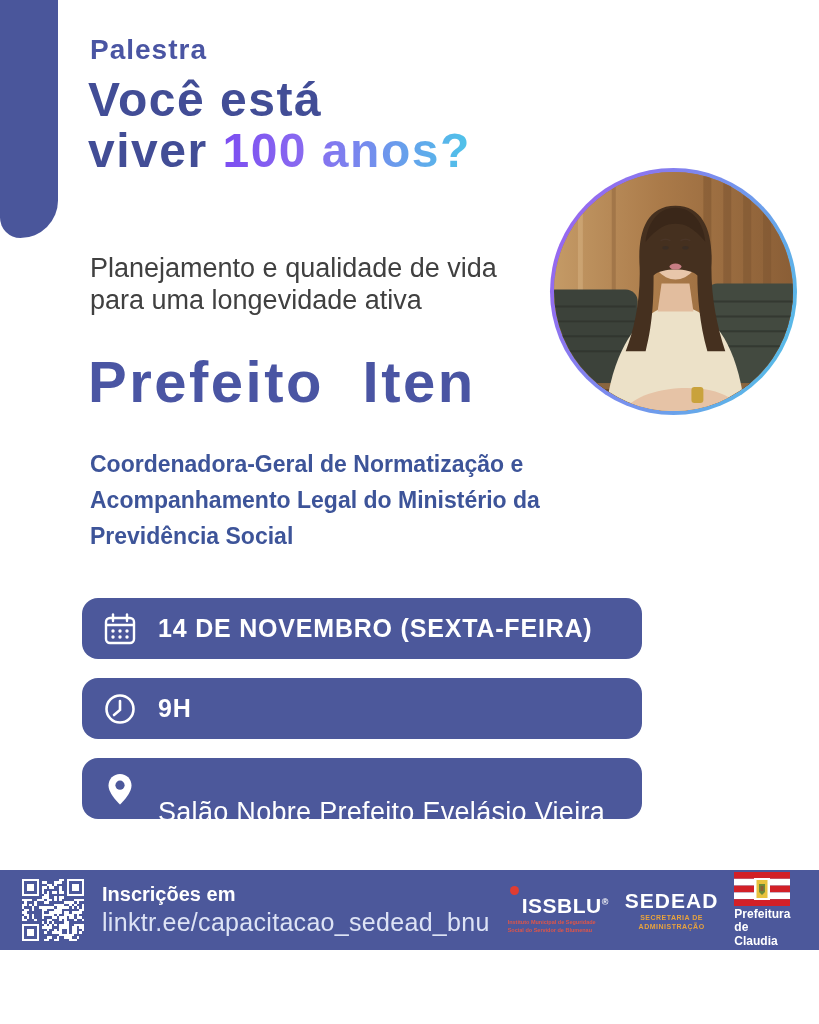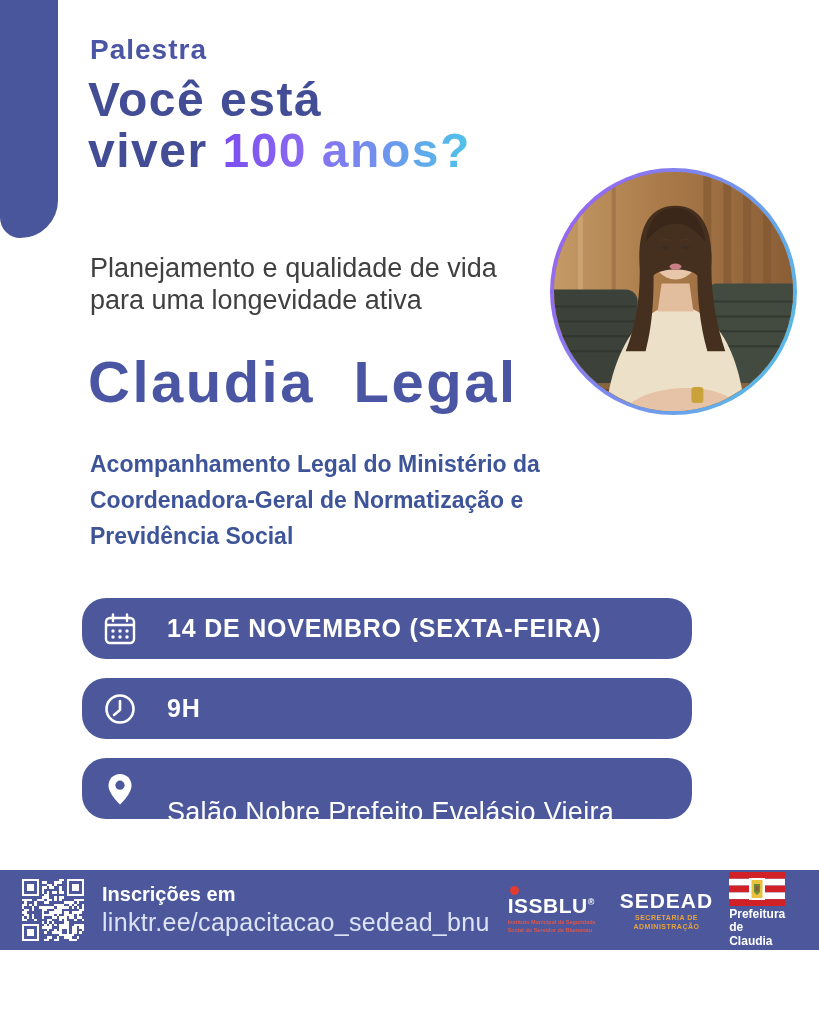--- a/index.html
+++ b/index.html
@@ -62,23 +62,23 @@
 
   
   .speaker-role {
     position:absolute; left:90px; top:446px;
     font-size:23px; font-weight:700; color:#3d5499; line-height:36px;
   }
 
   
   .pills { position:absolute; left:82px; top:598px; width:560px; }
   .pill {
-    display:flex; align-items:center; gap:29px;
-    width:610px; height:61px; margin-bottom:19px;
-    background:#4c589b; border-radius:24px; padding:0 20px;
+    display:flex; align-items:center; gap:20px;
+    width:560px; height:61px; margin-bottom:19px;
+    background:#4c589b; border-radius:16px; padding:0 20px;
     color:#ffffff;
   }
   .pill-label { font-size:25px; font-weight:600; letter-spacing:0.8px; white-space:nowrap; }
   .pill-label.place { font-size:27px; font-weight:500; letter-spacing:0.3px;margin-top:47px; }
   .pill-icon { width:36px; height:36px; flex:0 0 36px; display:flex; align-items:center; justify-content:center; }
   .pill-icon svg { width:34px; height:34px; }
 
   
   .footer {
     position:absolute; left:0; top:870px; width:819px; height:80px;
@@ -91,21 +91,21 @@
   .footer-cta { font-size:20px; font-weight:700; color:#ffffff; }
   .footer-link { font-size:25px; font-weight:400; color:#dde3f5; letter-spacing:0.3px; }
 
   .footer-logos { margin-left:auto; display:flex; align-items:center; gap:16px; }
 
   .logo-issblu { position:relative; text-align:left; padding-top:8px; }
   .issblu-dot {
     position:absolute; left:2px; top:0px; width:9px; height:9px;
     border-radius:50%; background:#e03c31;
   }
-  .issblu-name { font-size:21px; font-weight:800; letter-spacing:0.5px; color:#ffffff; }
+  .issblu-name { font-size:21px; font-weight:800; letter-spacing:0.5px; color:#ffffff;margin-left:14px; }
   .issblu-reg { font-size:9px; vertical-align:super; color:#ffffff; }
   .issblu-tagline {
     width:96px; font-size:5.5px; font-weight:700; color:#e05548; line-height:1.3; margin-top:1px;
   }
 
   .logo-sedead { text-align:center; }
   .sedead-name { font-size:21px; font-weight:800; letter-spacing:1px; color:#ffffff; }
   .sedead-tagline { font-size:7px; font-weight:700; color:#e8a33d; line-height:1.3; letter-spacing:0.5px; }
 
   .logo-pref { display:flex; flex-direction:column; align-items:flex-start; gap:2px; }
@@ -178,25 +178,25 @@
 
         <ellipse cx="112" cy="76" rx="3.2" ry="1.8" fill="#3a2d24"></ellipse>
         <ellipse cx="132" cy="76" rx="3.2" ry="1.8" fill="#3a2d24"></ellipse>
         <path d="M 107 69 Q 112 66 117 69" stroke="#4a3527" stroke-width="1.6" fill="none"></path>
         <path d="M 127 69 Q 132 66 137 69" stroke="#4a3527" stroke-width="1.6" fill="none"></path>
         <ellipse cx="122" cy="95" rx="6" ry="3" fill="#c77e84"></ellipse>
       </svg>
     </div>
   </div>
 
-  <div class="speaker-name">Claudia Legal</div>
+  <div class="speaker-name">Prefeito Iten</div>
 
   <div class="speaker-role">
+    <div>Coordenadora-Geral de Normatização e</div>
     <div>Acompanhamento Legal do Ministério da</div>
-    <div>Coordenadora-Geral de Normatização e</div>
     <div>Previdência Social</div>
   </div>
 
   <div class="pills">
 
     <div class="pill">
       <span class="pill-icon">
         <svg viewBox="0 0 34 34" fill="none" stroke="#ffffff" stroke-width="2.4" stroke-linecap="round">
           <rect x="3" y="6" width="28" height="25" rx="4"></rect>
           <line x1="10" y1="2.5" x2="10" y2="9"></line>

